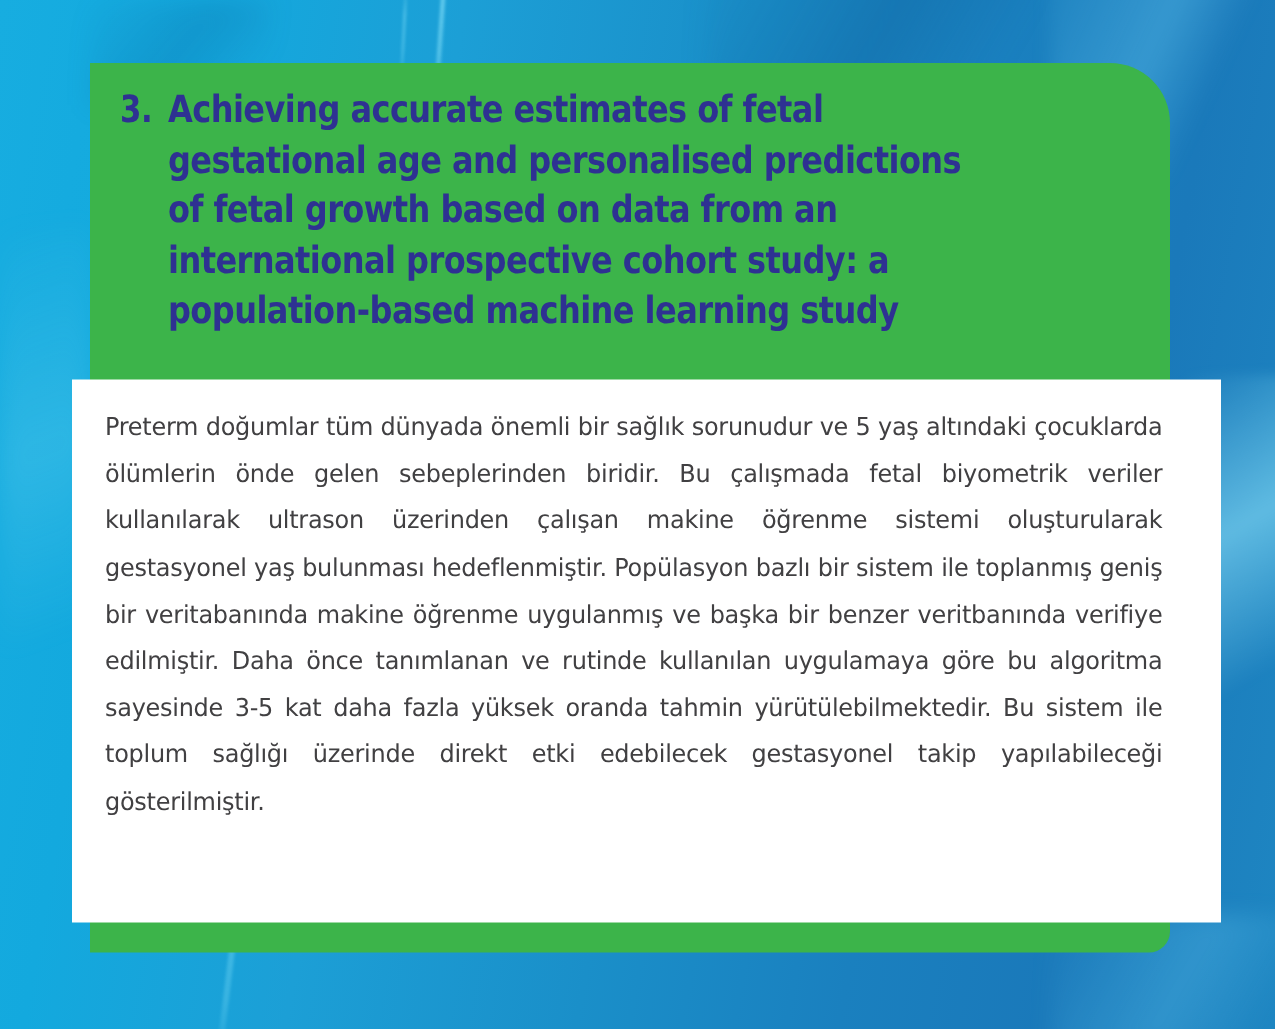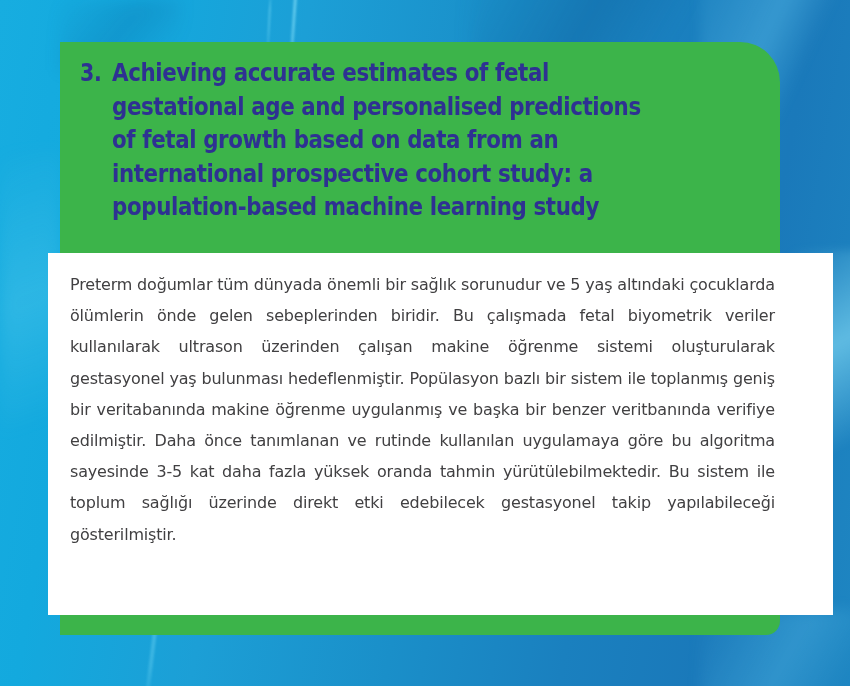--- a/index.html
+++ b/index.html
@@ -110,21 +110,20 @@
   }
 
   
   .white-card {
     position: absolute;
     left: 48px;
     top: 253px;
     width: 766px;
     height: 362px;
     background: #FFFFFF;
-    padding-left: 19px;
   }
   .abstract-text {
     position: absolute;
     left: 22px;
     top: 16px;
     width: 723px;
     color: #414042;
     font-family: "DejaVu Sans", sans-serif;
     font-weight: normal;
     font-size: 16.4px;

